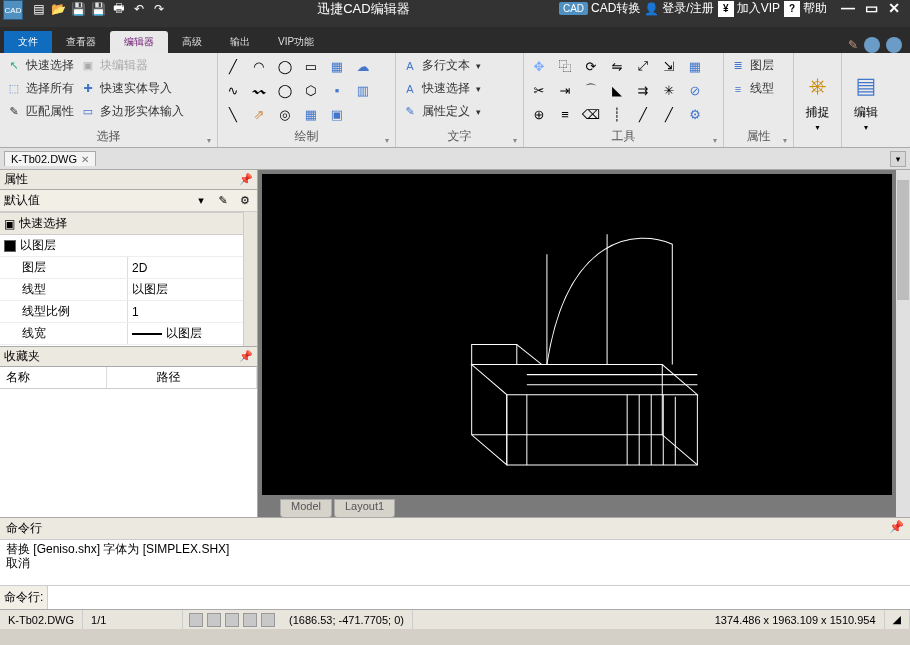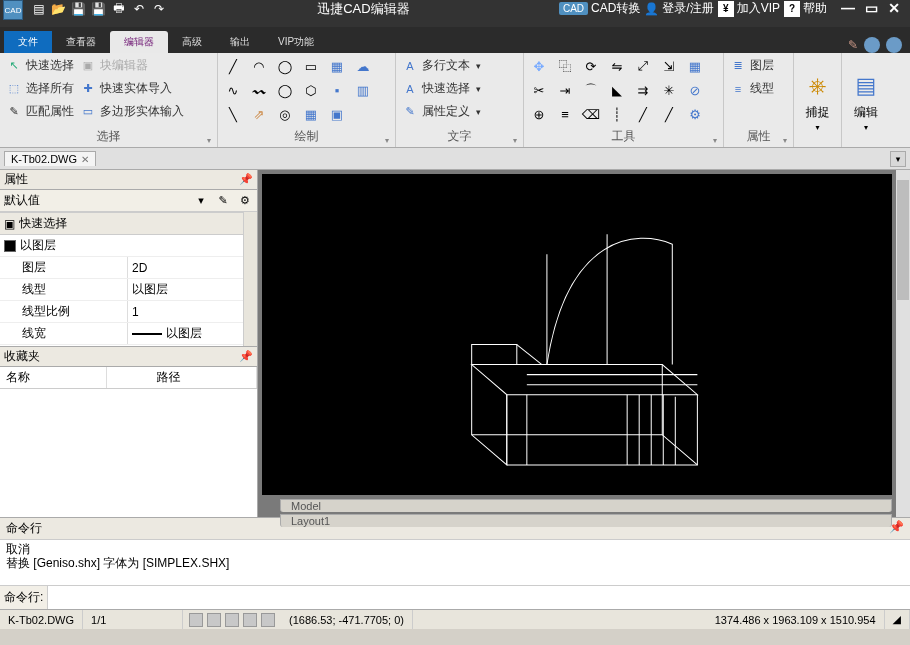--- a/index.html
+++ b/index.html
@@ -53,21 +53,21 @@
 .pg-row .sw { width: 12px; height: 12px; background: #000; border: 1px solid #666; }
 .fav { display: flex; flex-direction: column; border-top: 1px solid #aaa; }
 .fav-header { display: flex; border-bottom: 1px solid #ccc; background: #fff; gap: 44px; }
 .fav-header div { flex: 1; padding: 2px 6px; border-right: 1px solid #ddd; }
 .fav-body { flex: 1; background: #fff; }
 .canvas-wrap { flex: 1; display: flex; flex-direction: column; background: #7a7a7a; position: relative; }
 .cv-scroll-r { position: absolute; right: 0; top: 0; bottom: 0; width: 14px; background: #e0e0e0; }
 .cv-scroll-r .thumb { position: absolute; top: 10px; left: 1px; right: 1px; height: 120px; background: #bdbdbd; }
 .canvas { flex: 1; background: #000; margin: 4px 18px 4px 4px; position: relative; overflow: hidden; }
 .canvas svg { width: 100%; height: 100%; }
-.canvas-tabs { height: 18px; display: flex; padding-left: 22px; gap: 2px; margin-right: 18px; flex-direction: column; }
+.canvas-tabs { height: 18px; display: flex; padding-left: 22px; gap: 2px; margin-right: 18px; }
 .canvas-tabs .ct { background: #d6d3cb; border: 1px solid #aaa; border-bottom: none; padding: 0 10px; font-size: 11px; color: #555; border-radius: 0 0 3px 3px; }
 .cmd { border-top: 1px solid #aaa; background: #ece9e1; }
 .cmd .cmd-title { padding: 2px 6px; border-bottom: 1px solid #ccc; display: flex; }
 .cmd .cmd-title .pin { margin-left: auto; }
 .cmd .cmd-log { height: 45px; background: #fff; padding: 2px 6px; overflow: hidden; font-size: 12px; line-height: 14px; }
 .cmd .cmd-input { display: flex; border-top: 1px solid #ccc; background: #fff; }
 .cmd .cmd-input .lbl { padding: 3px 4px; background: #f2efe7; border-right: 1px solid #ccc; }
 .cmd .cmd-input input { flex: 1; border: none; padding: 3px 4px; font-size: 12px; outline: none; }
 .status { height: 20px; background: #e8e5dc; border-top: 1px solid #aaa; display: flex; align-items: center; font-size: 11px; }
 .status .s-seg { padding: 0 8px; border-right: 1px solid #ccc; height: 100%; display: flex; align-items: center; }
@@ -388,22 +388,22 @@
       </div>
   </div>
 </div>
 
 <div class="cmd">
   <div class="cmd-title">
       <span>命令行</span>
       <span class="pin">📌</span>
     </div>
   <div class="cmd-log">
+    <div>替换 [Geniso.shx] 字体为 [SIMPLEX.SHX]</div>
     <div>取消</div>
-    <div>替换 [Geniso.shx] 字体为 [SIMPLEX.SHX]</div>
   </div>
   <div class="cmd-input">
     <div class="lbl">命令行:</div>
     <input type="text" style="">
   </div>
 </div>
 
 <div class="status">
   <div class="s-seg">K-Tb02.DWG</div>
   <div class="s-seg" style="width:100px">1/1</div>

